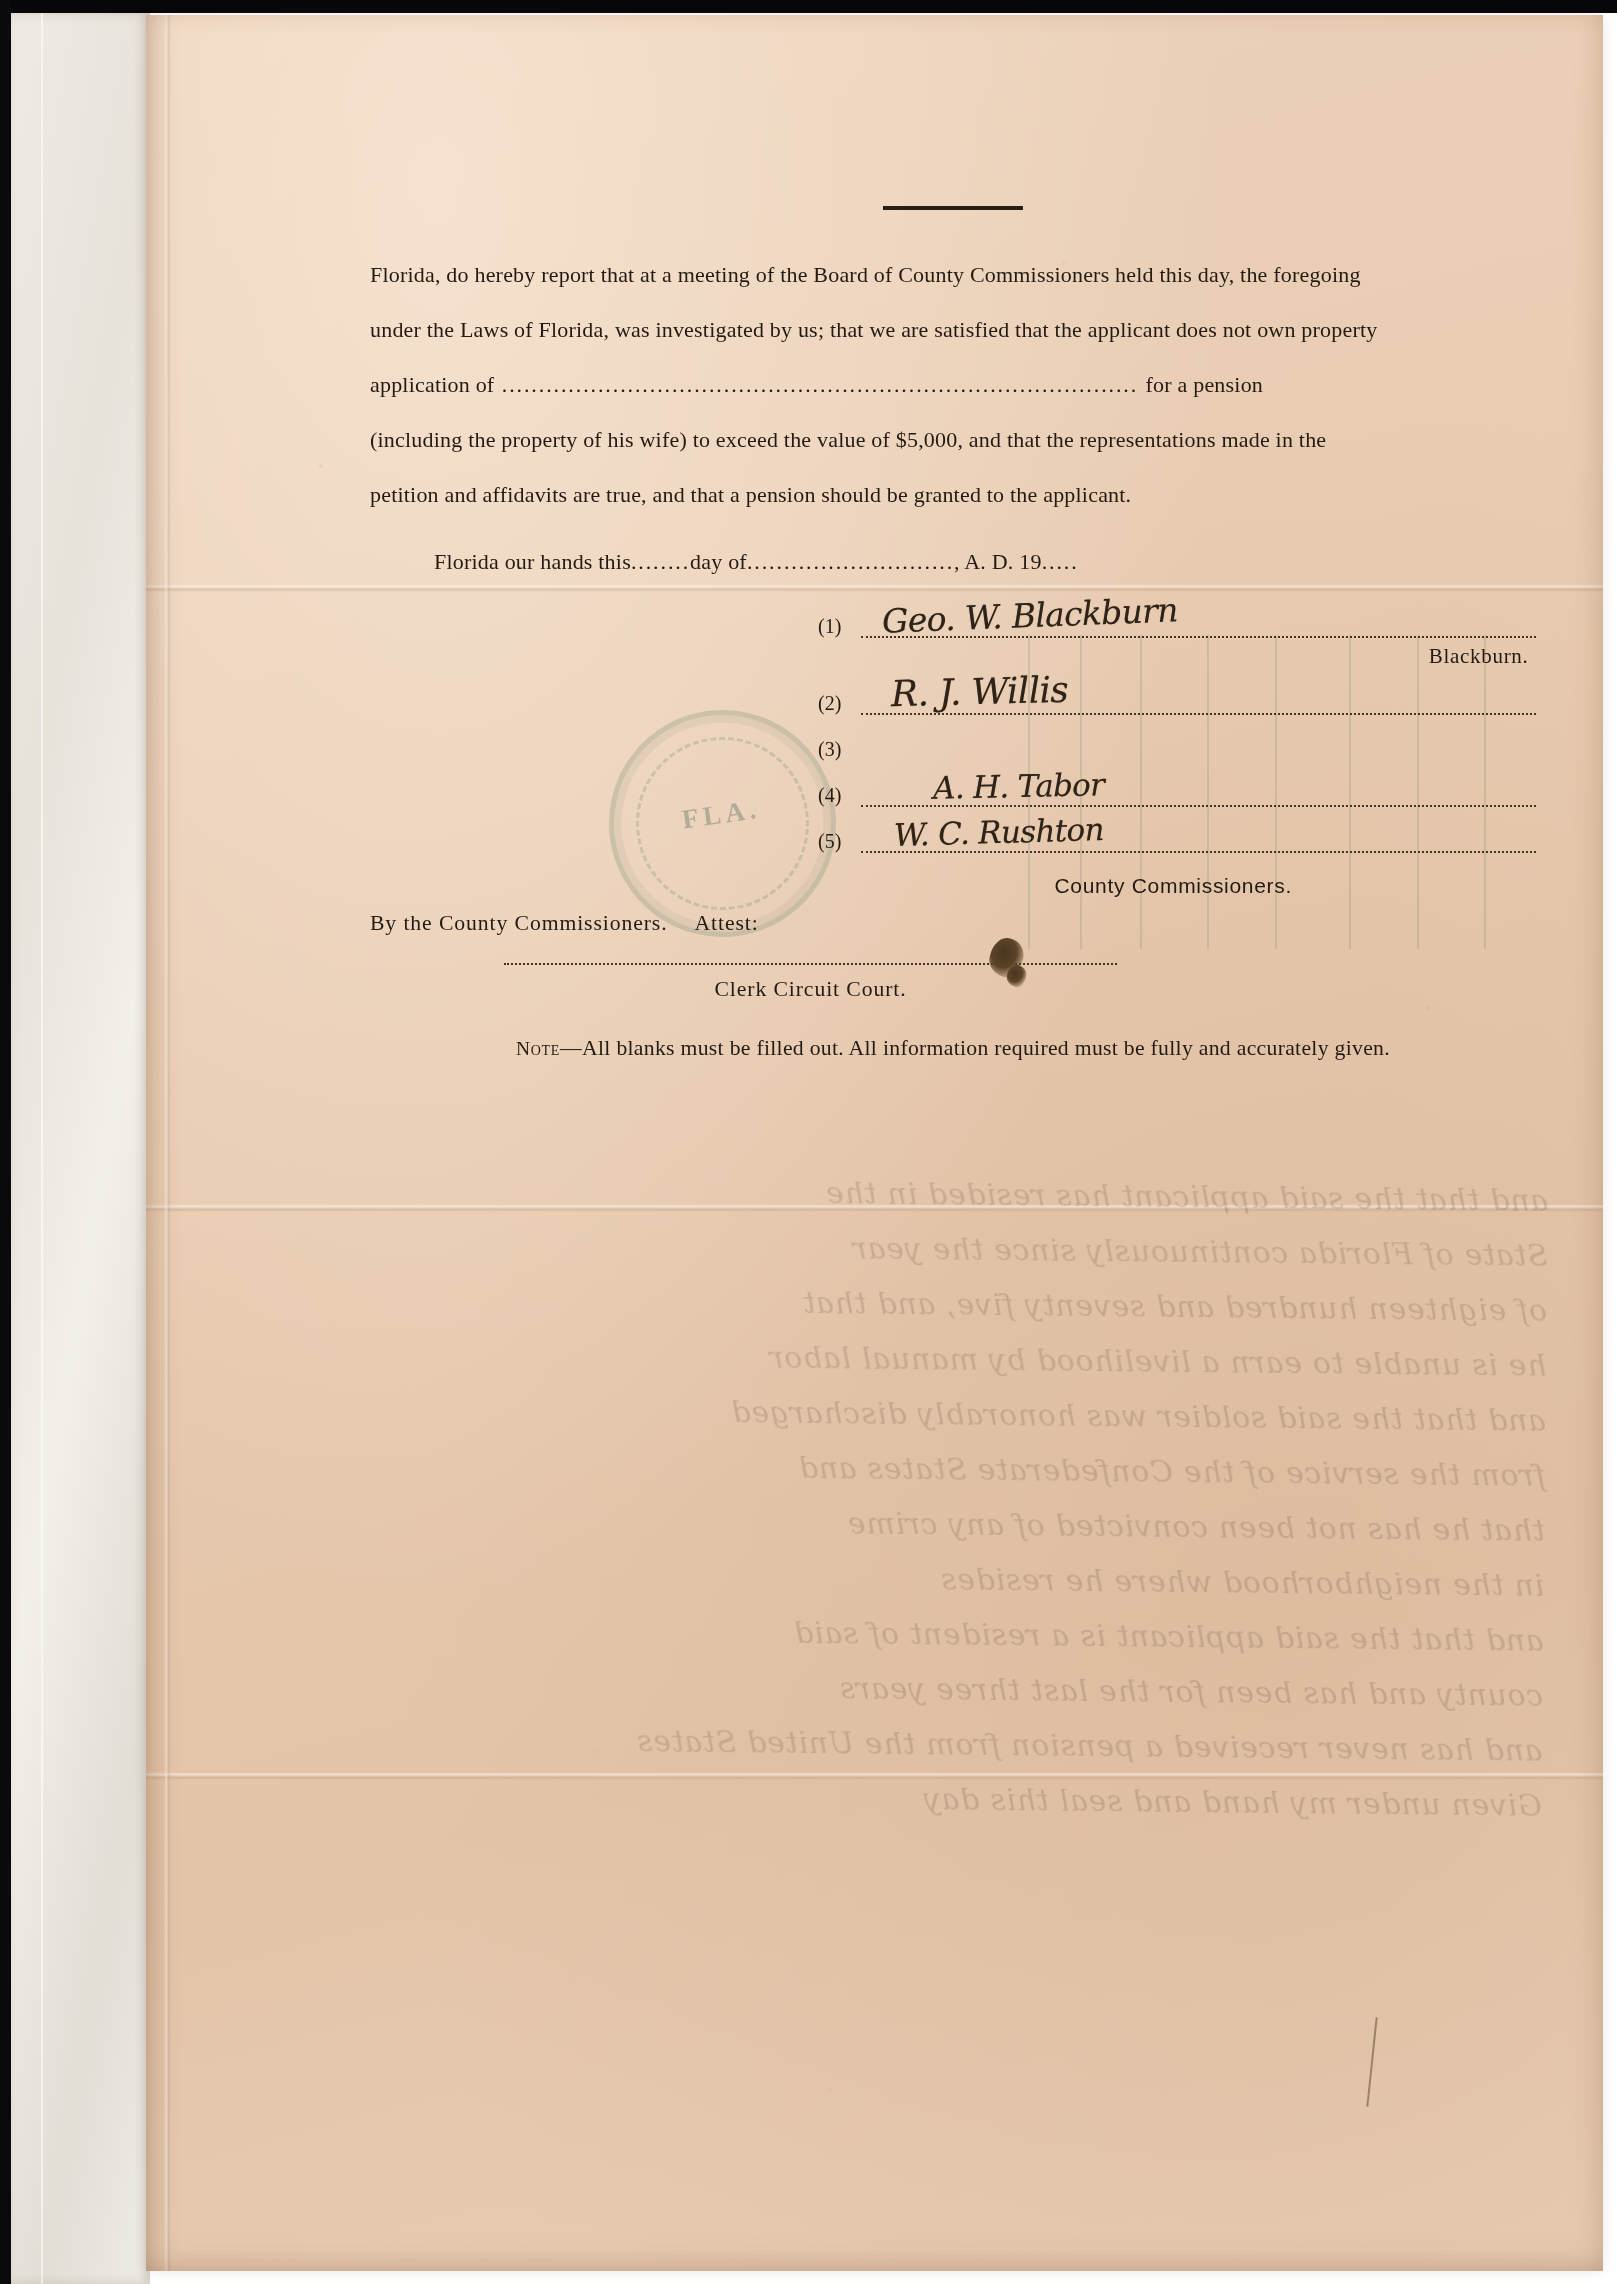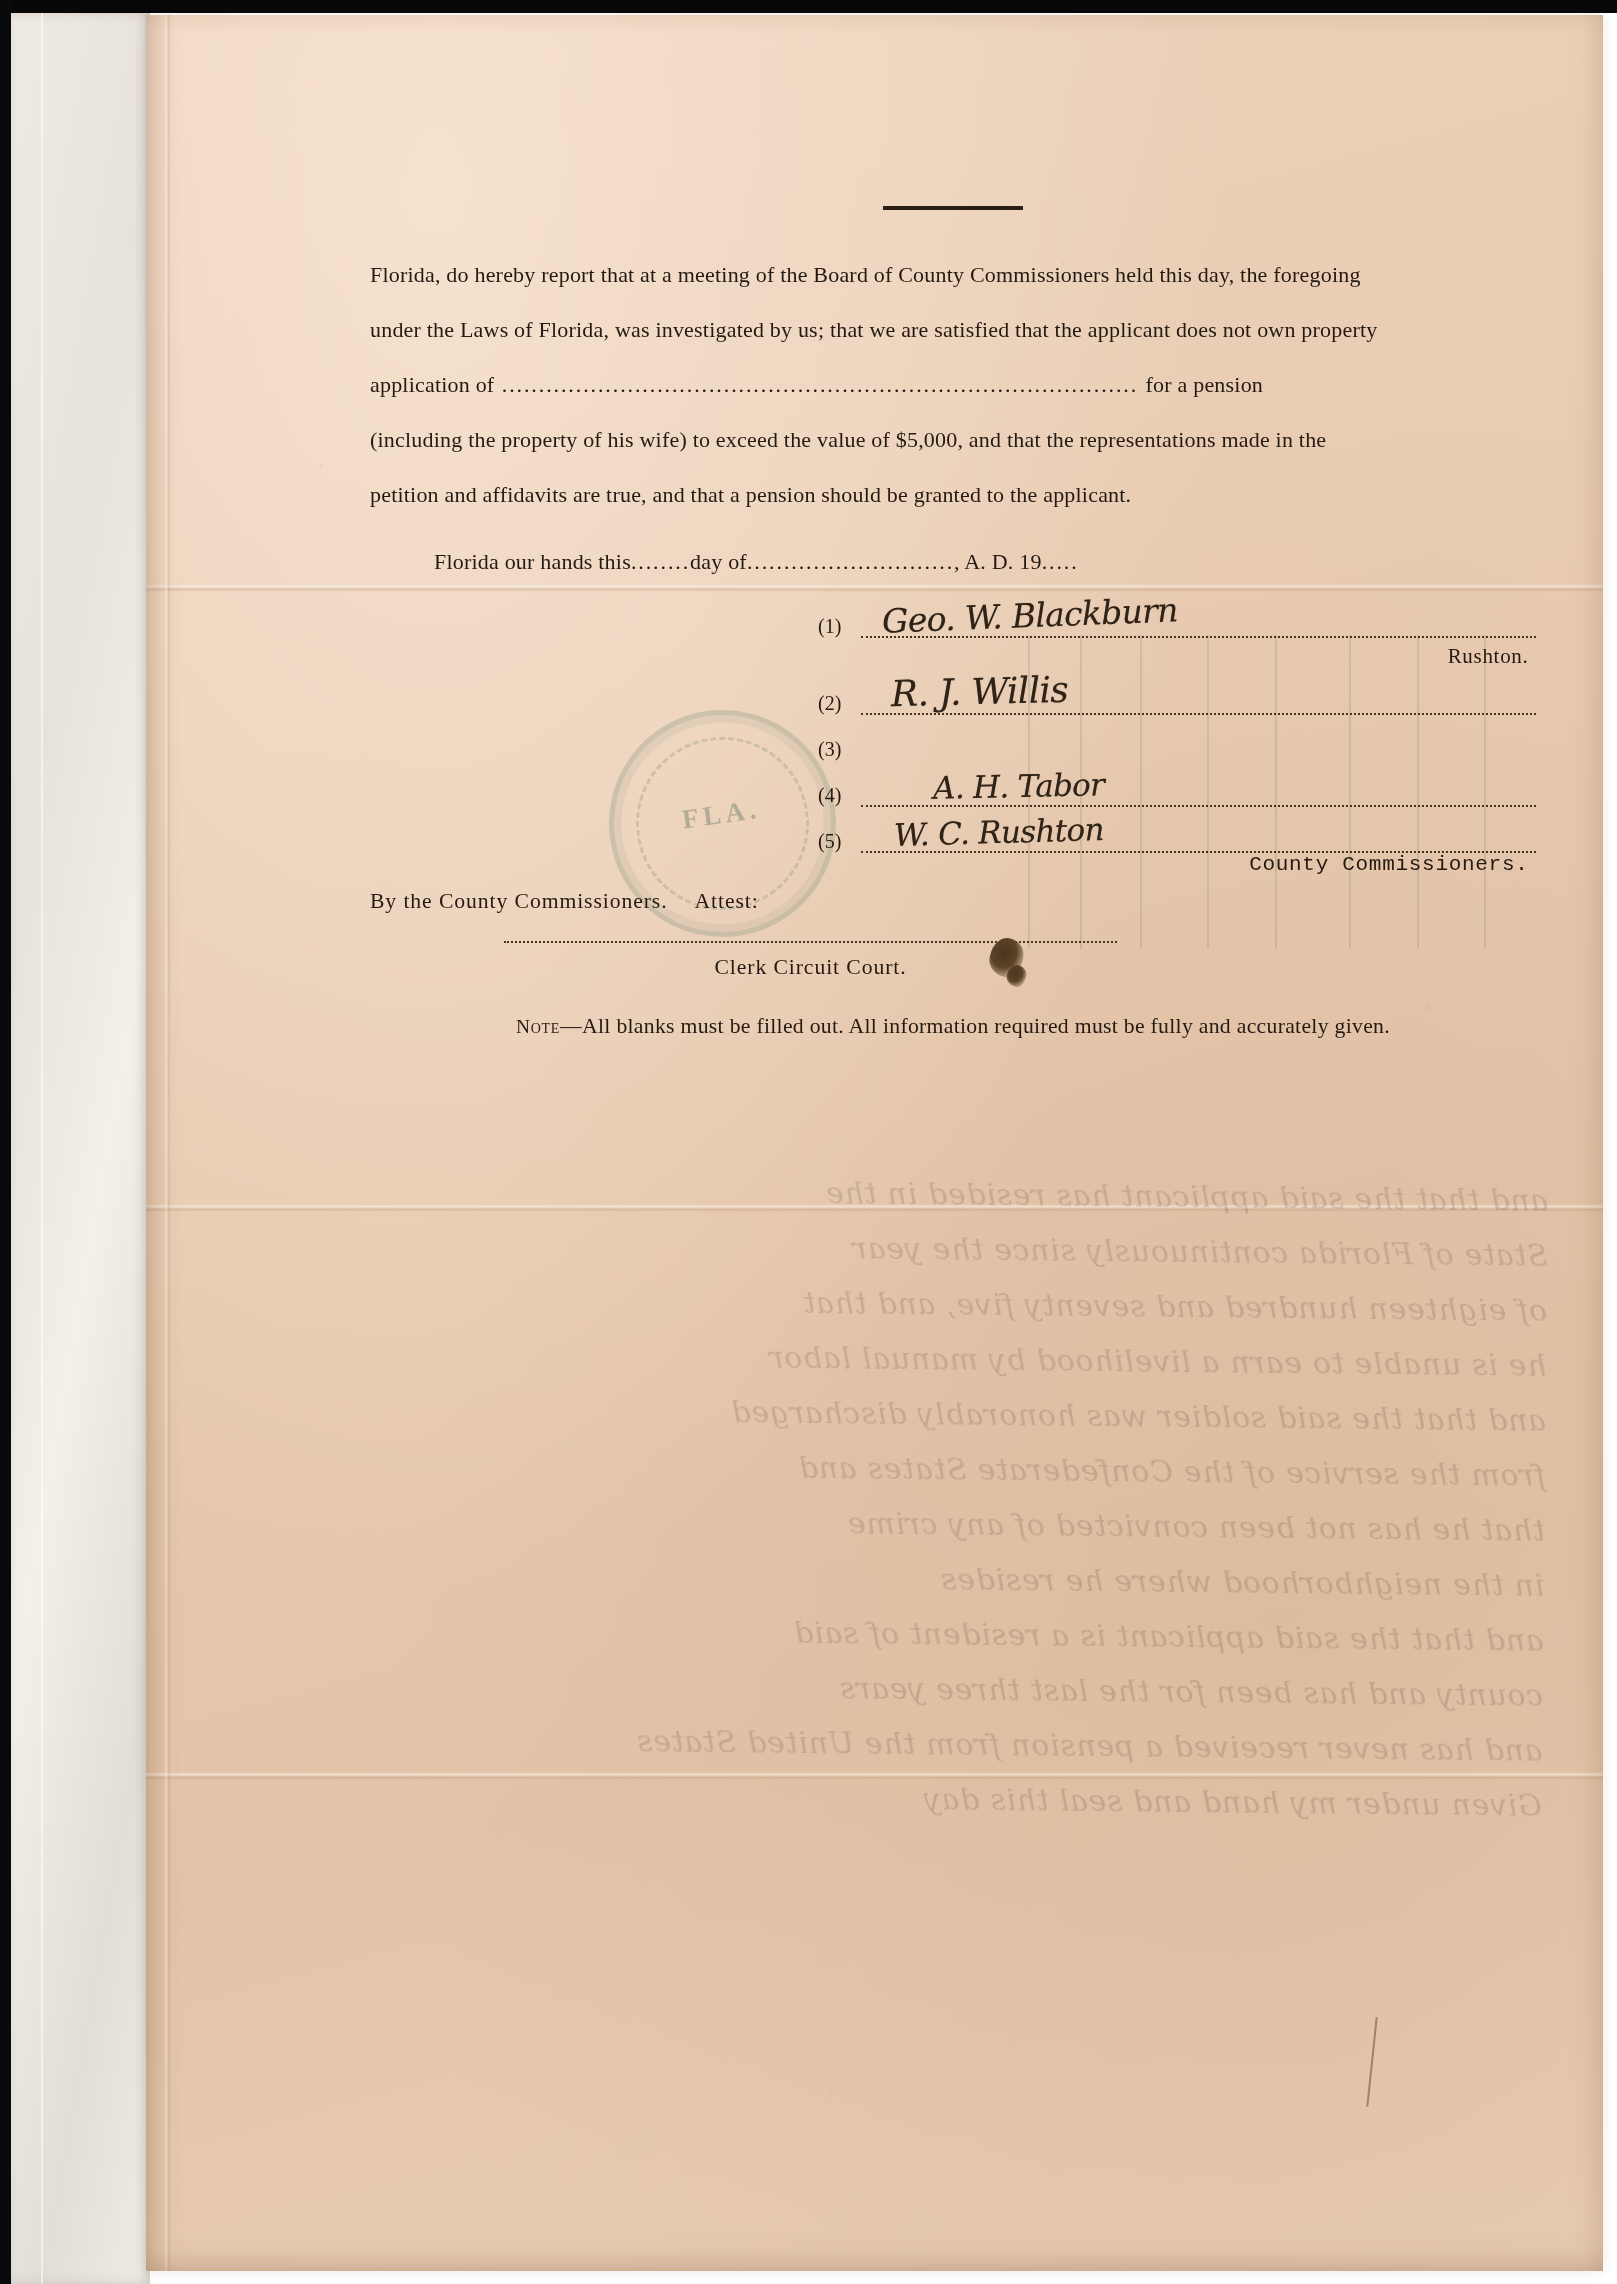--- a/index.html
+++ b/index.html
@@ -242,25 +242,25 @@
 
   .role-chairman {
     text-align: right;
     font-family: "Liberation Serif", serif;
     font-size: 21px;
     letter-spacing: 0.7px;
     margin-top: 6px;
     padding-right: 7.5px;
   }
   .role-commissioners {
-    text-align: right;
-    font-family: Liberation Mono, monospace;
+    text-align: center;
+    font-family: Liberation Sans, sans-serif;
     font-size: 21px;
     letter-spacing: 0.7px;
-    margin-top: 0;
+    margin-top: 21px;
     padding-right: 7.5px;
   }
 
   .attest-row {
     font-family: "Liberation Serif", serif;
     font-size: 21.7px;
     letter-spacing: 0.9px;
     margin-top: 13.4px;
   }
   .attest-row .gap { display: inline-block; width: 27px; }
@@ -387,21 +387,21 @@
       </div>
 
       <div class="sigblock">
 
         <div class="sigrow">
           <span class="signum">(1)</span>
           <span class="sigline">
             <span class="sigink s1">Geo. W. Blackburn</span>
           </span>
         </div>
-        <div class="role-chairman">Rushton.</div>
+        <div class="role-chairman">Blackburn.</div>
 
         <div class="sigrow">
           <span class="signum">(2)</span>
           <span class="sigline">
             <span class="sigink s2">R. J. Willis</span>
           </span>
         </div>
 
         <div class="sigrow">
           <span class="signum">(3)</span>

